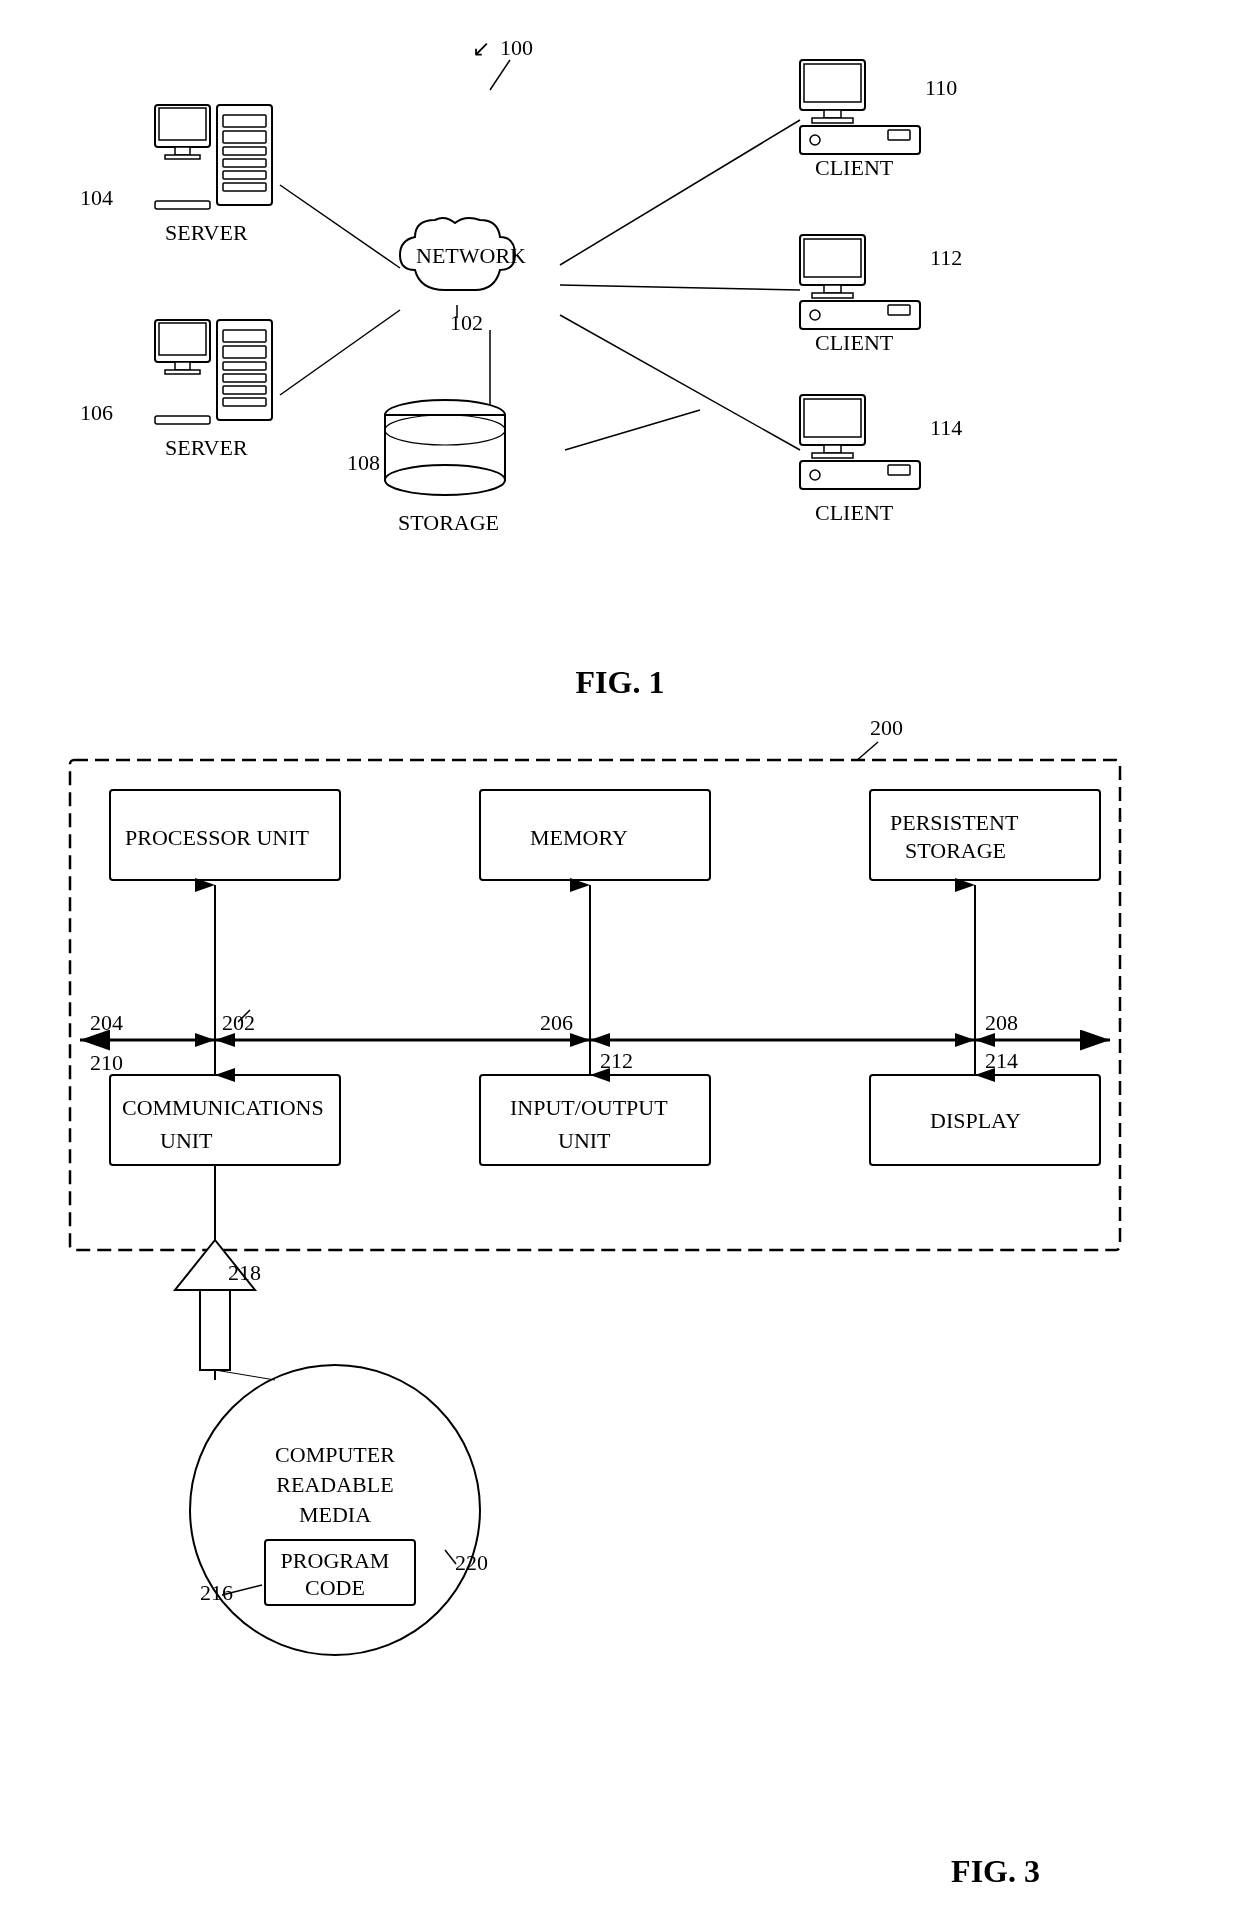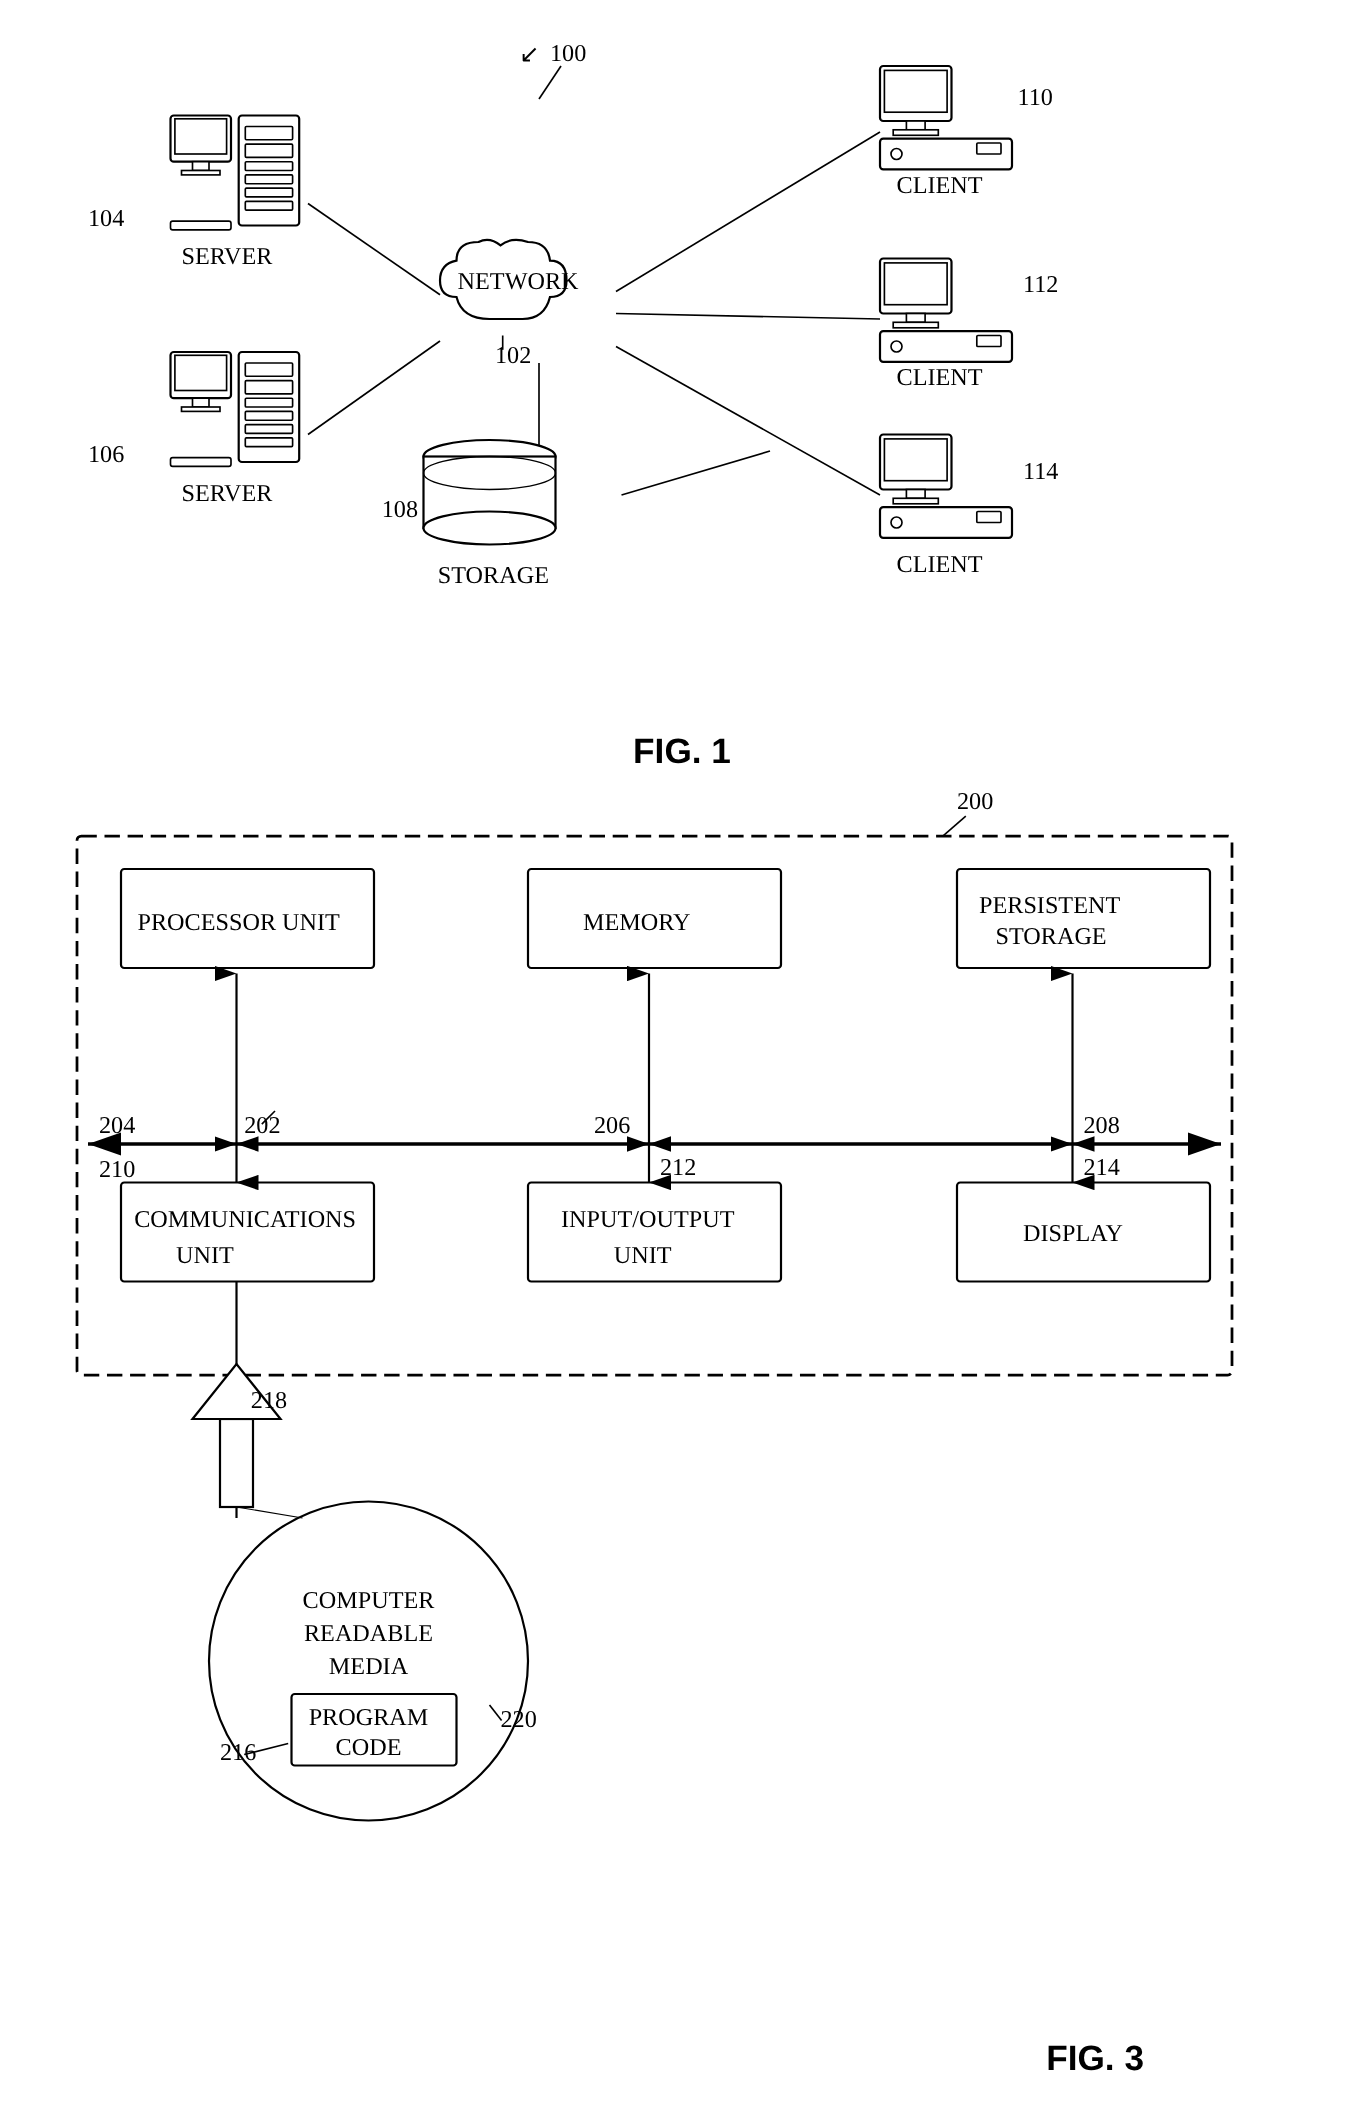--- a/index.html
+++ b/index.html
@@ -27,21 +27,21 @@
       top: 700px;
       left: 0;
       width: 1240px;
       height: 1200px;
     }
 
     .fig-label {
       font-size: 32px;
       font-weight: bold;
       text-align: center;
-      font-family: Liberation Sans, sans-serif;
+      font-family: Liberation Serif, serif;
     }
 
     
     svg { overflow: visible; }
   </style>
 </head>
 <body>
 
 <div id="fig1">
   <svg width="1240" height="660" viewBox="0 0 1240 660">

